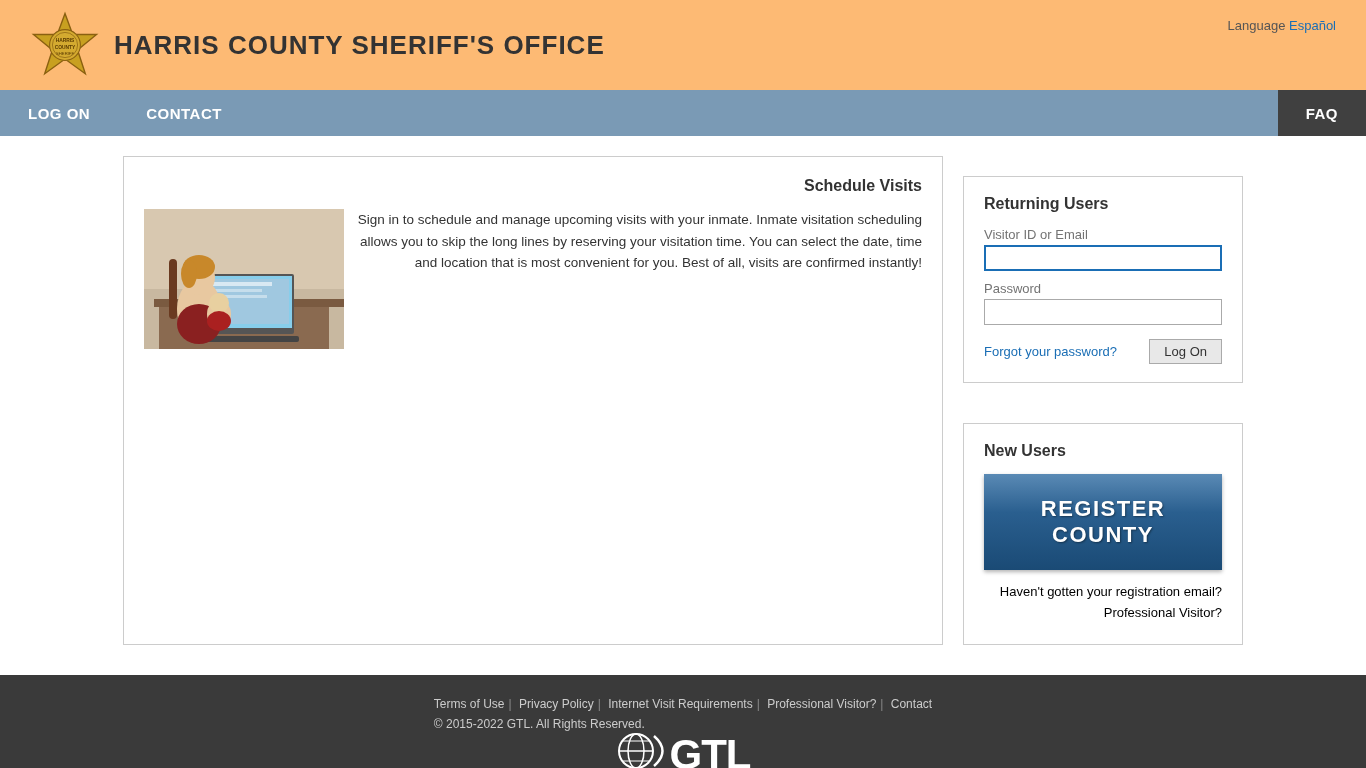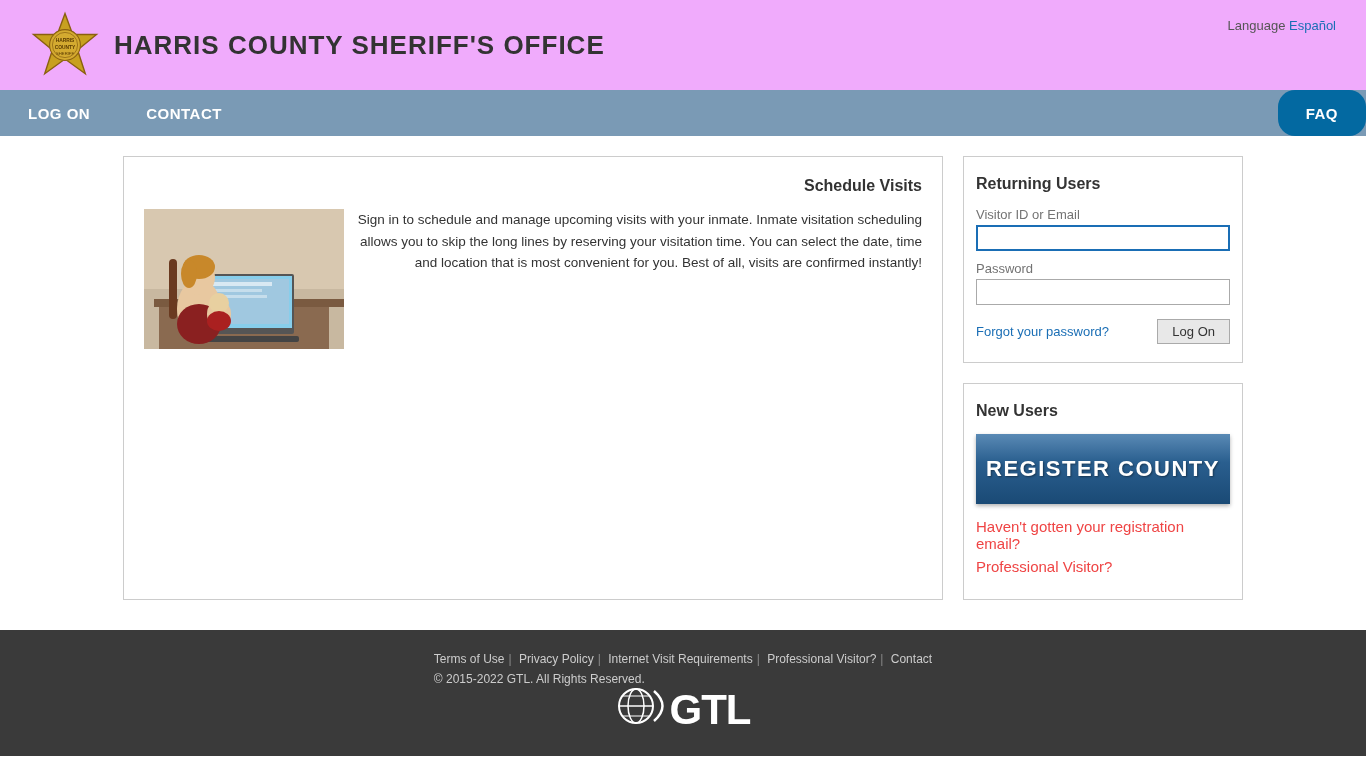--- a/index.html
+++ b/index.html
@@ -4,21 +4,21 @@
   <style>
     * { margin: 0; padding: 0; box-sizing: border-box; }
     body { font-family: Arial, sans-serif; font-size: 14px; background: #fff; color: #333; width: 1366px; min-height: 768px; }
 
     
     #header {
       display: flex;
       align-items: flex-start;
       justify-content: space-between;
       padding: 10px 30px;
-      background: #f0abfc;
+      background: #fdba74;
     }
     #header-left {
       display: flex;
       align-items: center;
       gap: 14px;
     }
     #header-title {
       font-size: 26px;
       font-weight: bold;
       color: #333;
@@ -51,23 +51,22 @@
       font-size: 15px;
       font-weight: bold;
       cursor: pointer;
       text-decoration: none;
       background: #7a9ab5;
       border: none;
       letter-spacing: 0.5px;
     }
     #nav-faq {
       margin-left: auto;
-      background: #0369a1;
+      background: #404040;
       color: #fff;
-      border-radius: 17px;
     }
 
     
     #main {
       display: flex;
       gap: 20px;
       padding: 20px 30px;
       max-width: 1180px;
       margin: 0 auto;
     }
@@ -108,22 +107,23 @@
     #sidebar {
       width: 280px;
       display: flex;
       flex-direction: column;
       gap: 20px;
     }
 
     
     #returning-panel, #new-users-panel {
       border: 1px solid #ccc;
-      padding: 18px 12px;
+      padding: 18px 20px;
       background: #fff;
+      margin-top: 20px;
     }
     .panel-title {
       font-size: 16px;
       font-weight: bold;
       margin-bottom: 14px;
       color: #333;
     }
     .field-label {
       font-size: 13px;
       color: #737373;
@@ -173,23 +173,23 @@
       letter-spacing: 1.5px;
       text-align: center;
       border: none;
       cursor: pointer;
       margin-bottom: 14px;
       text-shadow: 1px 1px 2px rgba(0,0,0,0.4);
       box-shadow: 0 2px 4px rgba(0,0,0,0.3);
     }
     .new-user-link {
       display: block;
-      text-align: left;
-      color: #ef4444;
-      font-size: 15px;
+      text-align: right;
+      color: #000000;
+      font-size: 13px;
       text-decoration: none;
       cursor: pointer;
       margin-bottom: 6px;
     }
 
     
     #footer {
       background: #3a3a3a;
       color: #ccc;
       padding: 22px 30px;

